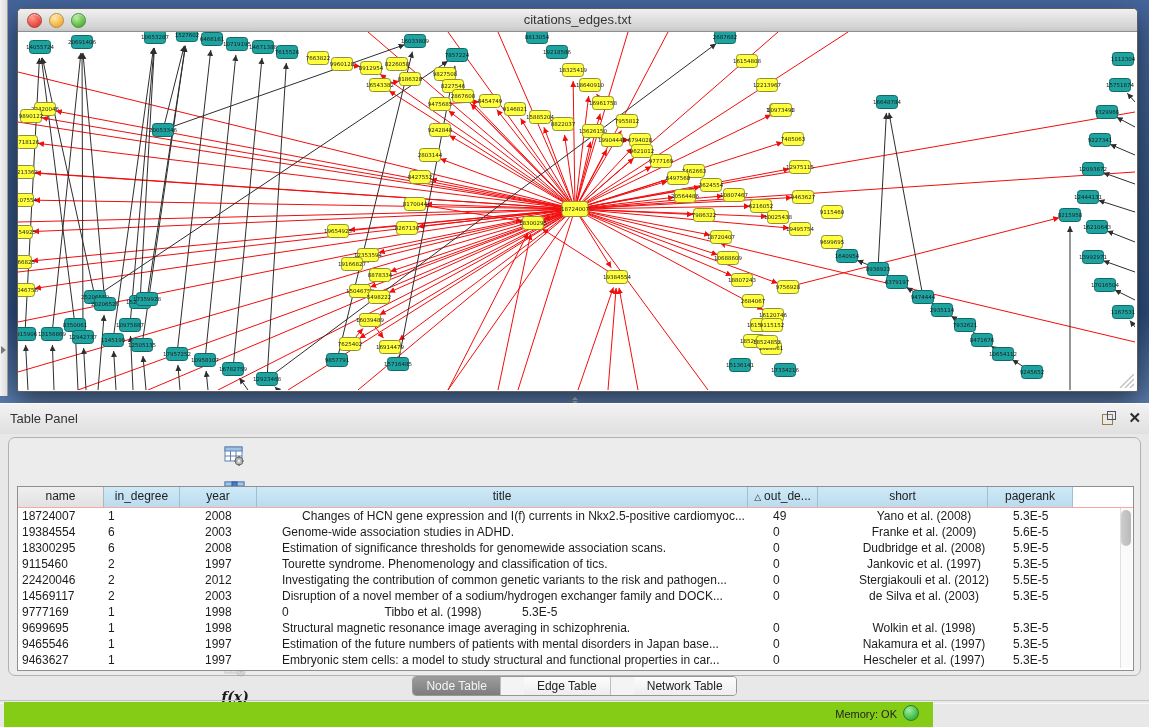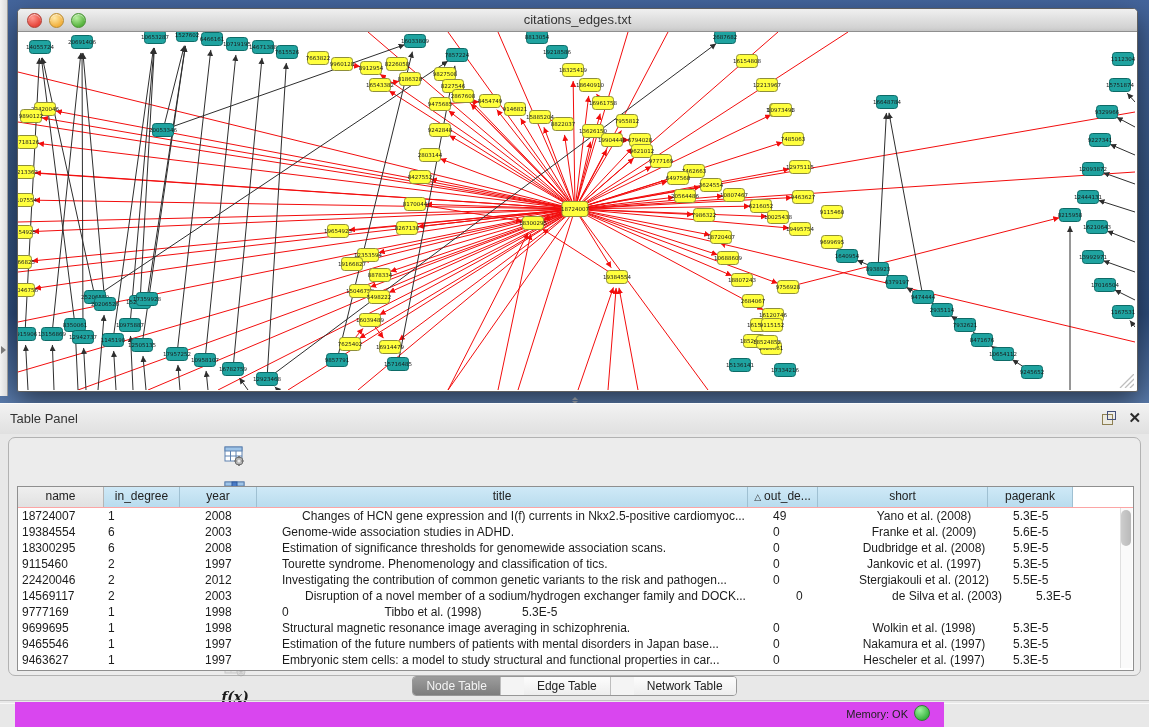--- a/index.html
+++ b/index.html
@@ -62,21 +62,21 @@
   .vscroll{position:absolute;right:1px;top:21px;width:11px;height:160px;background:#fafafa;border-left:1px solid #e0e0e0;}
   .vthumb{position:absolute;left:0px;top:2px;width:10px;height:36px;background:linear-gradient(90deg,#cdcdcd,#b9b9b9);border-radius:5px;}
   
   .tabs{position:absolute;left:0;top:676px;width:1149px;display:flex;justify-content:center;}
   .tabgroup{display:flex;height:18px;border:1px solid #979797;border-radius:4px;overflow:hidden;background:#f4f4f4;gap:23px;}
   .tab{padding:0 13px;font-size:12px;line-height:18px;color:#222;background:linear-gradient(180deg,#fdfdfd,#ededed);border-right:1px solid #bdbdbd;}
   .tab:last-child{border-right:none;}
   .tab.active{background:linear-gradient(180deg,#9c9c9c,#7d7d7d);color:#f4f4f4;}
   
   .status-sep{position:absolute;left:0;top:700px;width:1149px;height:2px;border-top:1px solid #c2c2c2;border-bottom:1px solid #f9f9f9;}
-  .statusbar{position:absolute;left:15px;top:702px;width:929px;height:25px;background:#d946ef;}
+  .statusbar{position:absolute;left:4px;top:702px;width:929px;height:25px;background:#84cc16;}
   .mem{position:absolute;right:36px;top:5px;font-size:11px;color:#222;line-height:14px;}
   .memdot{position:absolute;right:14px;top:3px;width:14px;height:14px;border-radius:50%;
           background:radial-gradient(circle at 35% 30%,#9ef09e,#35b43c 75%);border:1px solid #2f7d34;}
   svg text{font-family:"DejaVu Sans",sans-serif;}
 </style>
 </head>
 <body>
 
 <div class="screen">
 
@@ -932,21 +932,21 @@
             <div class="td" style="width: 77px; text-align: left;">2012</div>
             <div class="td" style="width: 491px; text-align: left;">Investigating the contribution of common genetic variants to the risk and pathogen...</div>
             <div class="td" style="width: 70px; text-align: left;">0</div>
             <div class="td" style="width: 170px; text-align: center;">Stergiakouli et al. (2012)</div>
             <div class="td" style="width: 85px; text-align: left;">5.5E-5</div>
           </div>
           <div class="tr">
             <div class="td" style="width: 86px; text-align: left;">14569117</div>
             <div class="td" style="width: 97px; text-align: left;">2</div>
             <div class="td" style="width: 77px; text-align: left;">2003</div>
-            <div class="td" style="width: 491px; text-align: left; margin-left: 23px;">Disruption of a novel member of a sodium/hydrogen exchanger family and DOCK...</div>
+            <div class="td" style="width: 491px; text-align: left;">Disruption of a novel member of a sodium/hydrogen exchanger family and DOCK...</div>
             <div class="td" style="width: 70px; text-align: left;">0</div>
             <div class="td" style="width: 170px; text-align: center;">de Silva et al. (2003)</div>
             <div class="td" style="width: 85px; text-align: left;">5.3E-5</div>
           </div>
           <div class="tr">
             <div class="td" style="width: 86px; text-align: left;">9777169</div>
             <div class="td" style="width: 97px; text-align: left;">1</div>
             <div class="td" style="width: 77px; text-align: left;">1998</div>
             <div class="td" style="width: 70px; text-align: left;">0</div>
             <div class="td" style="width: 170px; text-align: center;">Tibbo et al. (1998)</div>

